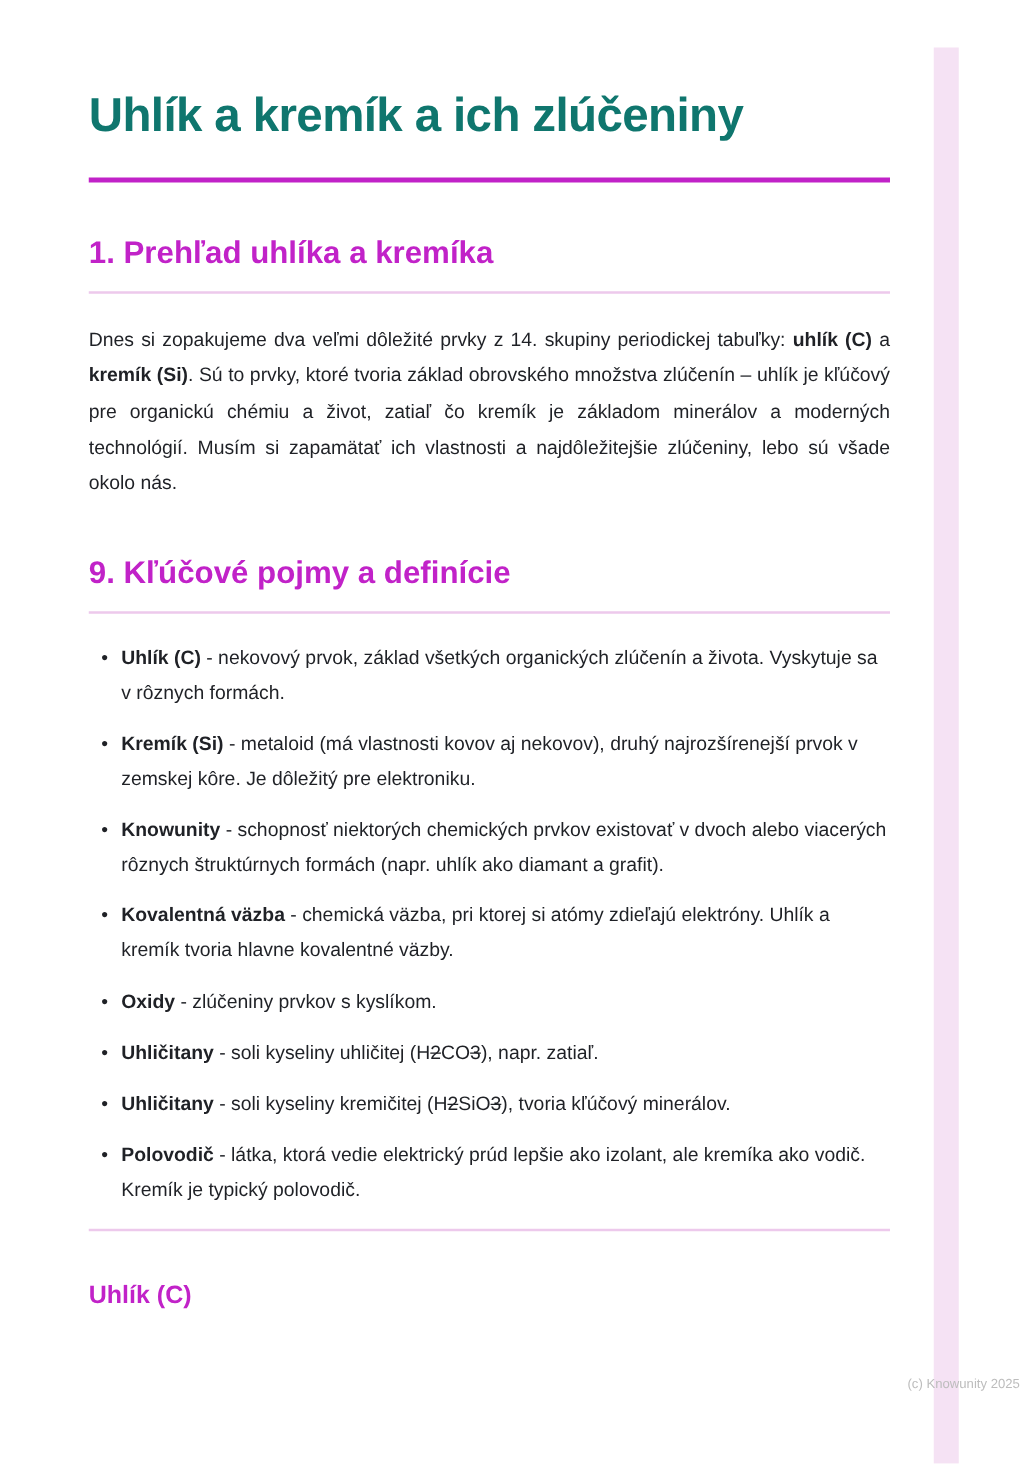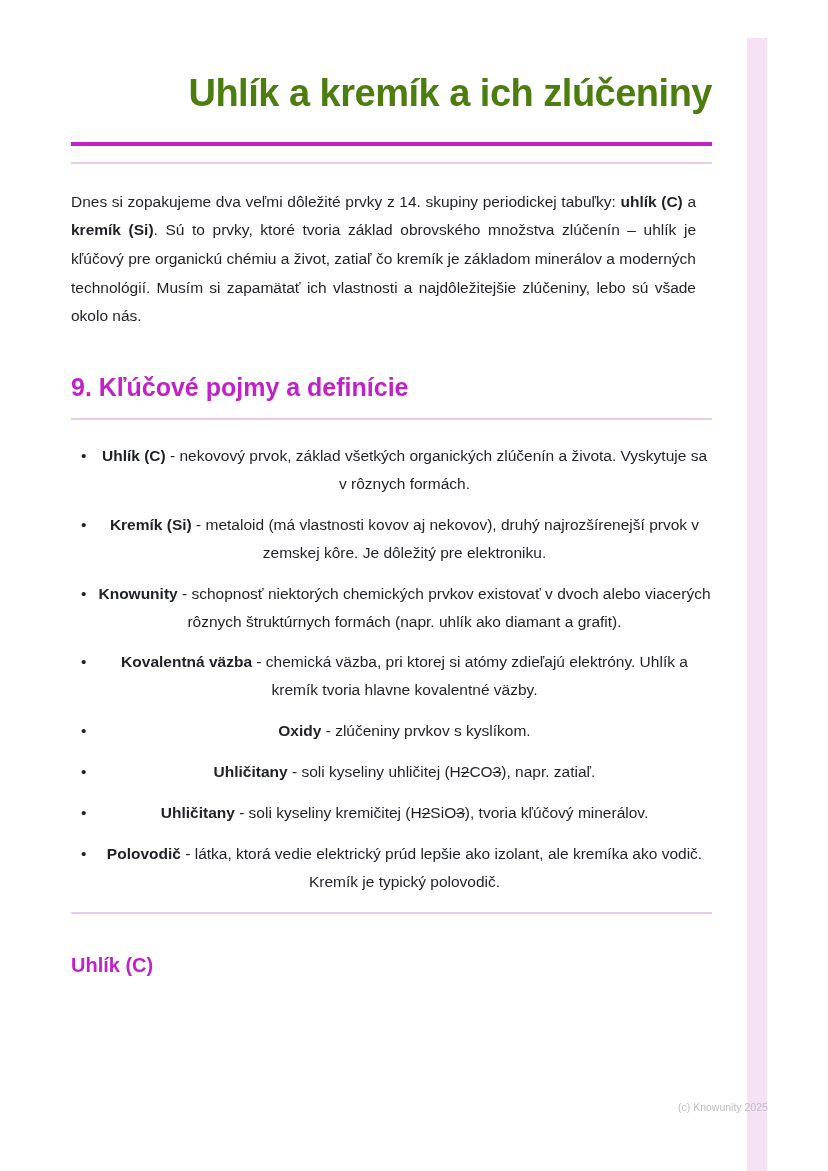--- a/index.html
+++ b/index.html
@@ -29,43 +29,42 @@
     left: 71px;
     top: 0;
     width: 641px;
   }
   .page-title {
     margin: 72px 0 0 0;
     font-size: 38px;
     line-height: 1.15;
     font-weight: bold;
     letter-spacing: -0.5px;
-    color: #4d7c0f;
-    text-align: right;
+    color: #0f766e;
   }
   .title-rule {
     height: 4px;
     background: #c122c8;
     border: none;
     margin: 26px 0 0 0;
   }
   .section-heading {
     margin: 42px 0 0 0;
     font-size: 25px;
     font-weight: bold;
     color: #c122c8;
   }
   .section-rule {
     height: 2px;
     background: #edc9ec;
     border: none;
     margin: 16px 0 0 0;
   }
   .body-para {
-    margin: 24px 16px 0 0;
+    margin: 24px 0 0 0;
     font-size: 15.5px;
     line-height: 1.85;
     text-align: justify;
     color: #1f2126;
   }
   .body-para .bold { font-weight: bold; }
   .terms-intro {
     margin: 24px 0 0 0;
     font-size: 15.5px;
     line-height: 1.8;
@@ -81,49 +80,50 @@
     font-size: 15.5px;
     line-height: 1.8;
   }
   .bullet-dot {
     flex: 0 0 14px;
     margin-left: 10px;
     margin-right: 2px;
     color: #1f2126;
     font-size: 15.5px;
   }
-  .term-text { flex: 1; text-align: center; }
+  .term-text { flex: 1; }
   .term-label { font-weight: bold; }
   .strike { text-decoration: line-through; }
   .sub-heading {
     margin: 40px 0 0 0;
     font-size: 20px;
     font-weight: bold;
     color: #c122c8;
   }
   .footer-credit {
     position: absolute;
-    left: 678px;
+    left: 726px;
     top: 1101px;
     font-size: 10.5px;
     color: #bdbdbd;
     white-space: nowrap;
   }
 </style>
 </head>
 <body>
 
 <div class="page">
   <div class="side-stripe"></div>
 
   <div class="content">
 
     <h1 class="page-title">Uhlík a kremík a ich zlúčeniny</h1>
     <hr class="title-rule">
 
+    <h2 class="section-heading">1. Prehľad uhlíka a kremíka</h2>
     <hr class="section-rule">
 
     <p class="body-para"><span>Dnes si zopakujeme dva veľmi dôležité prvky z 14. skupiny periodickej tabuľky: </span><span class="bold">uhlík (C)</span><span> a </span><span class="bold">kremík (Si)</span><span>. Sú to prvky, ktoré tvoria základ obrovského množstva zlúčenín – uhlík je kľúčový pre organickú chémiu a život, zatiaľ čo kremík je základom minerálov a moderných technológií. Musím si zapamätať ich vlastnosti a najdôležitejšie zlúčeniny, lebo sú všade okolo nás.</span></p>
 
     <h2 class="section-heading">9. Kľúčové pojmy a definície</h2>
     <hr class="section-rule">
 
 
     <ul class="term-list">
       <li>

